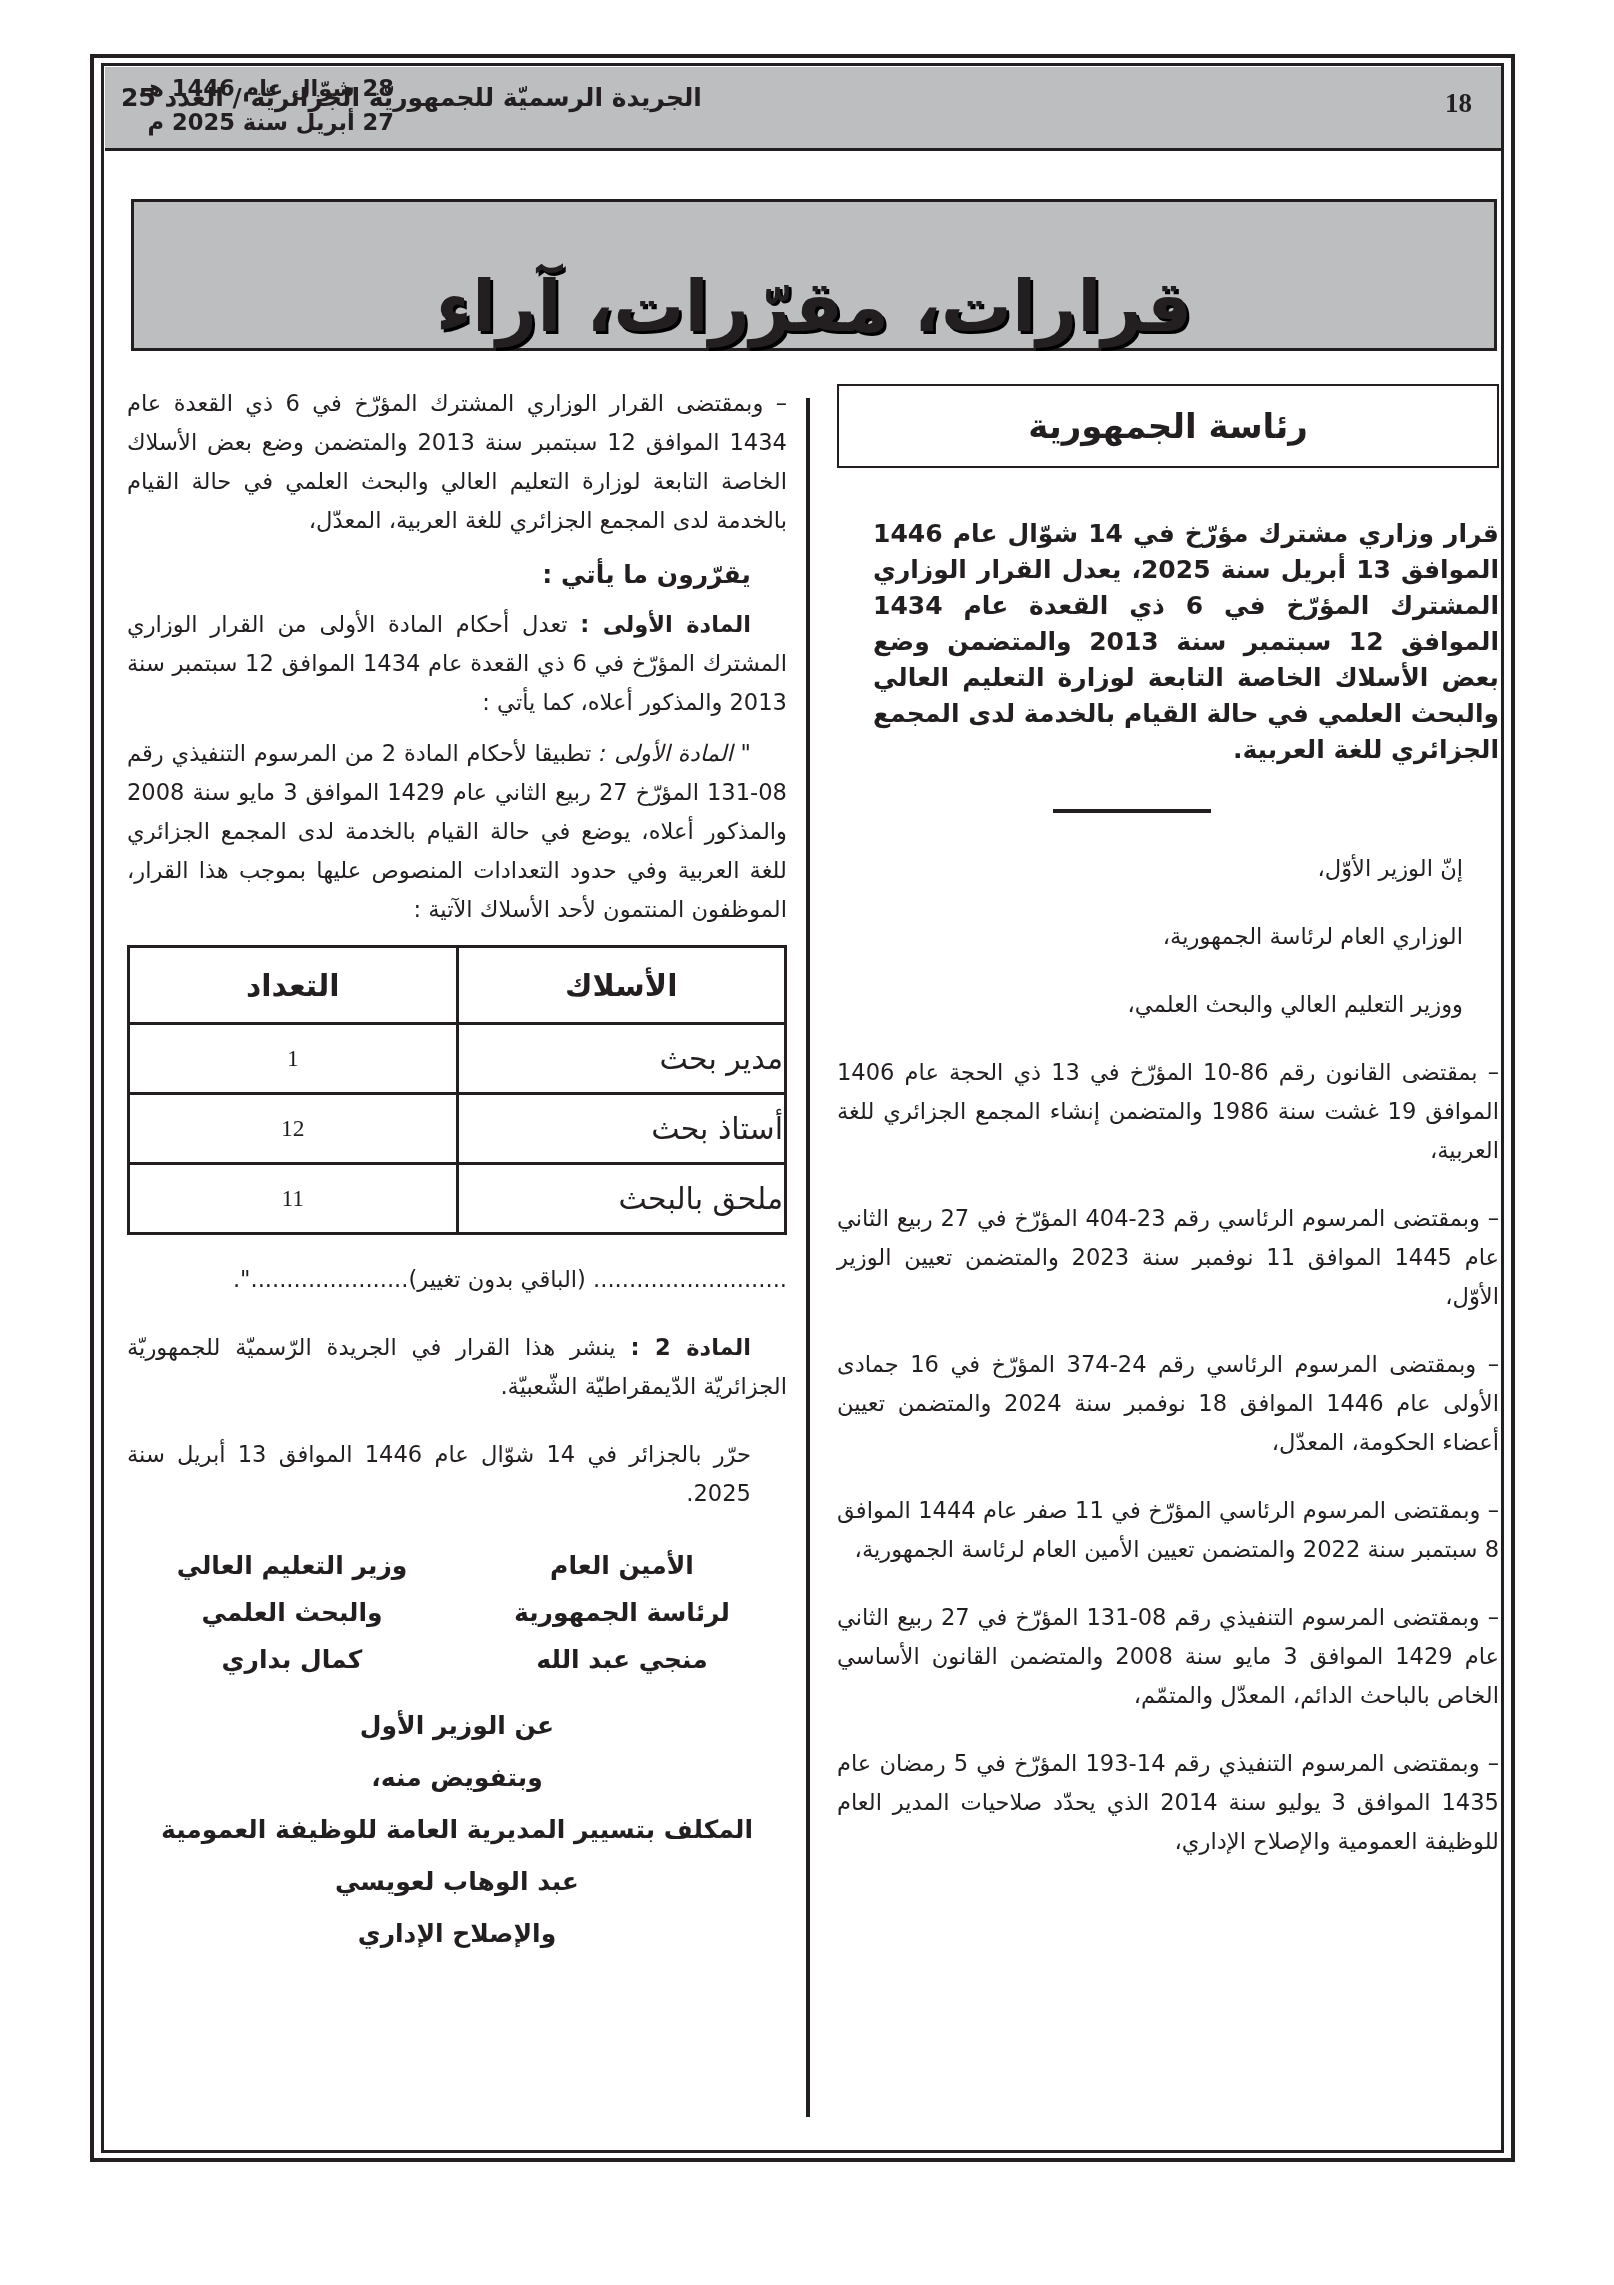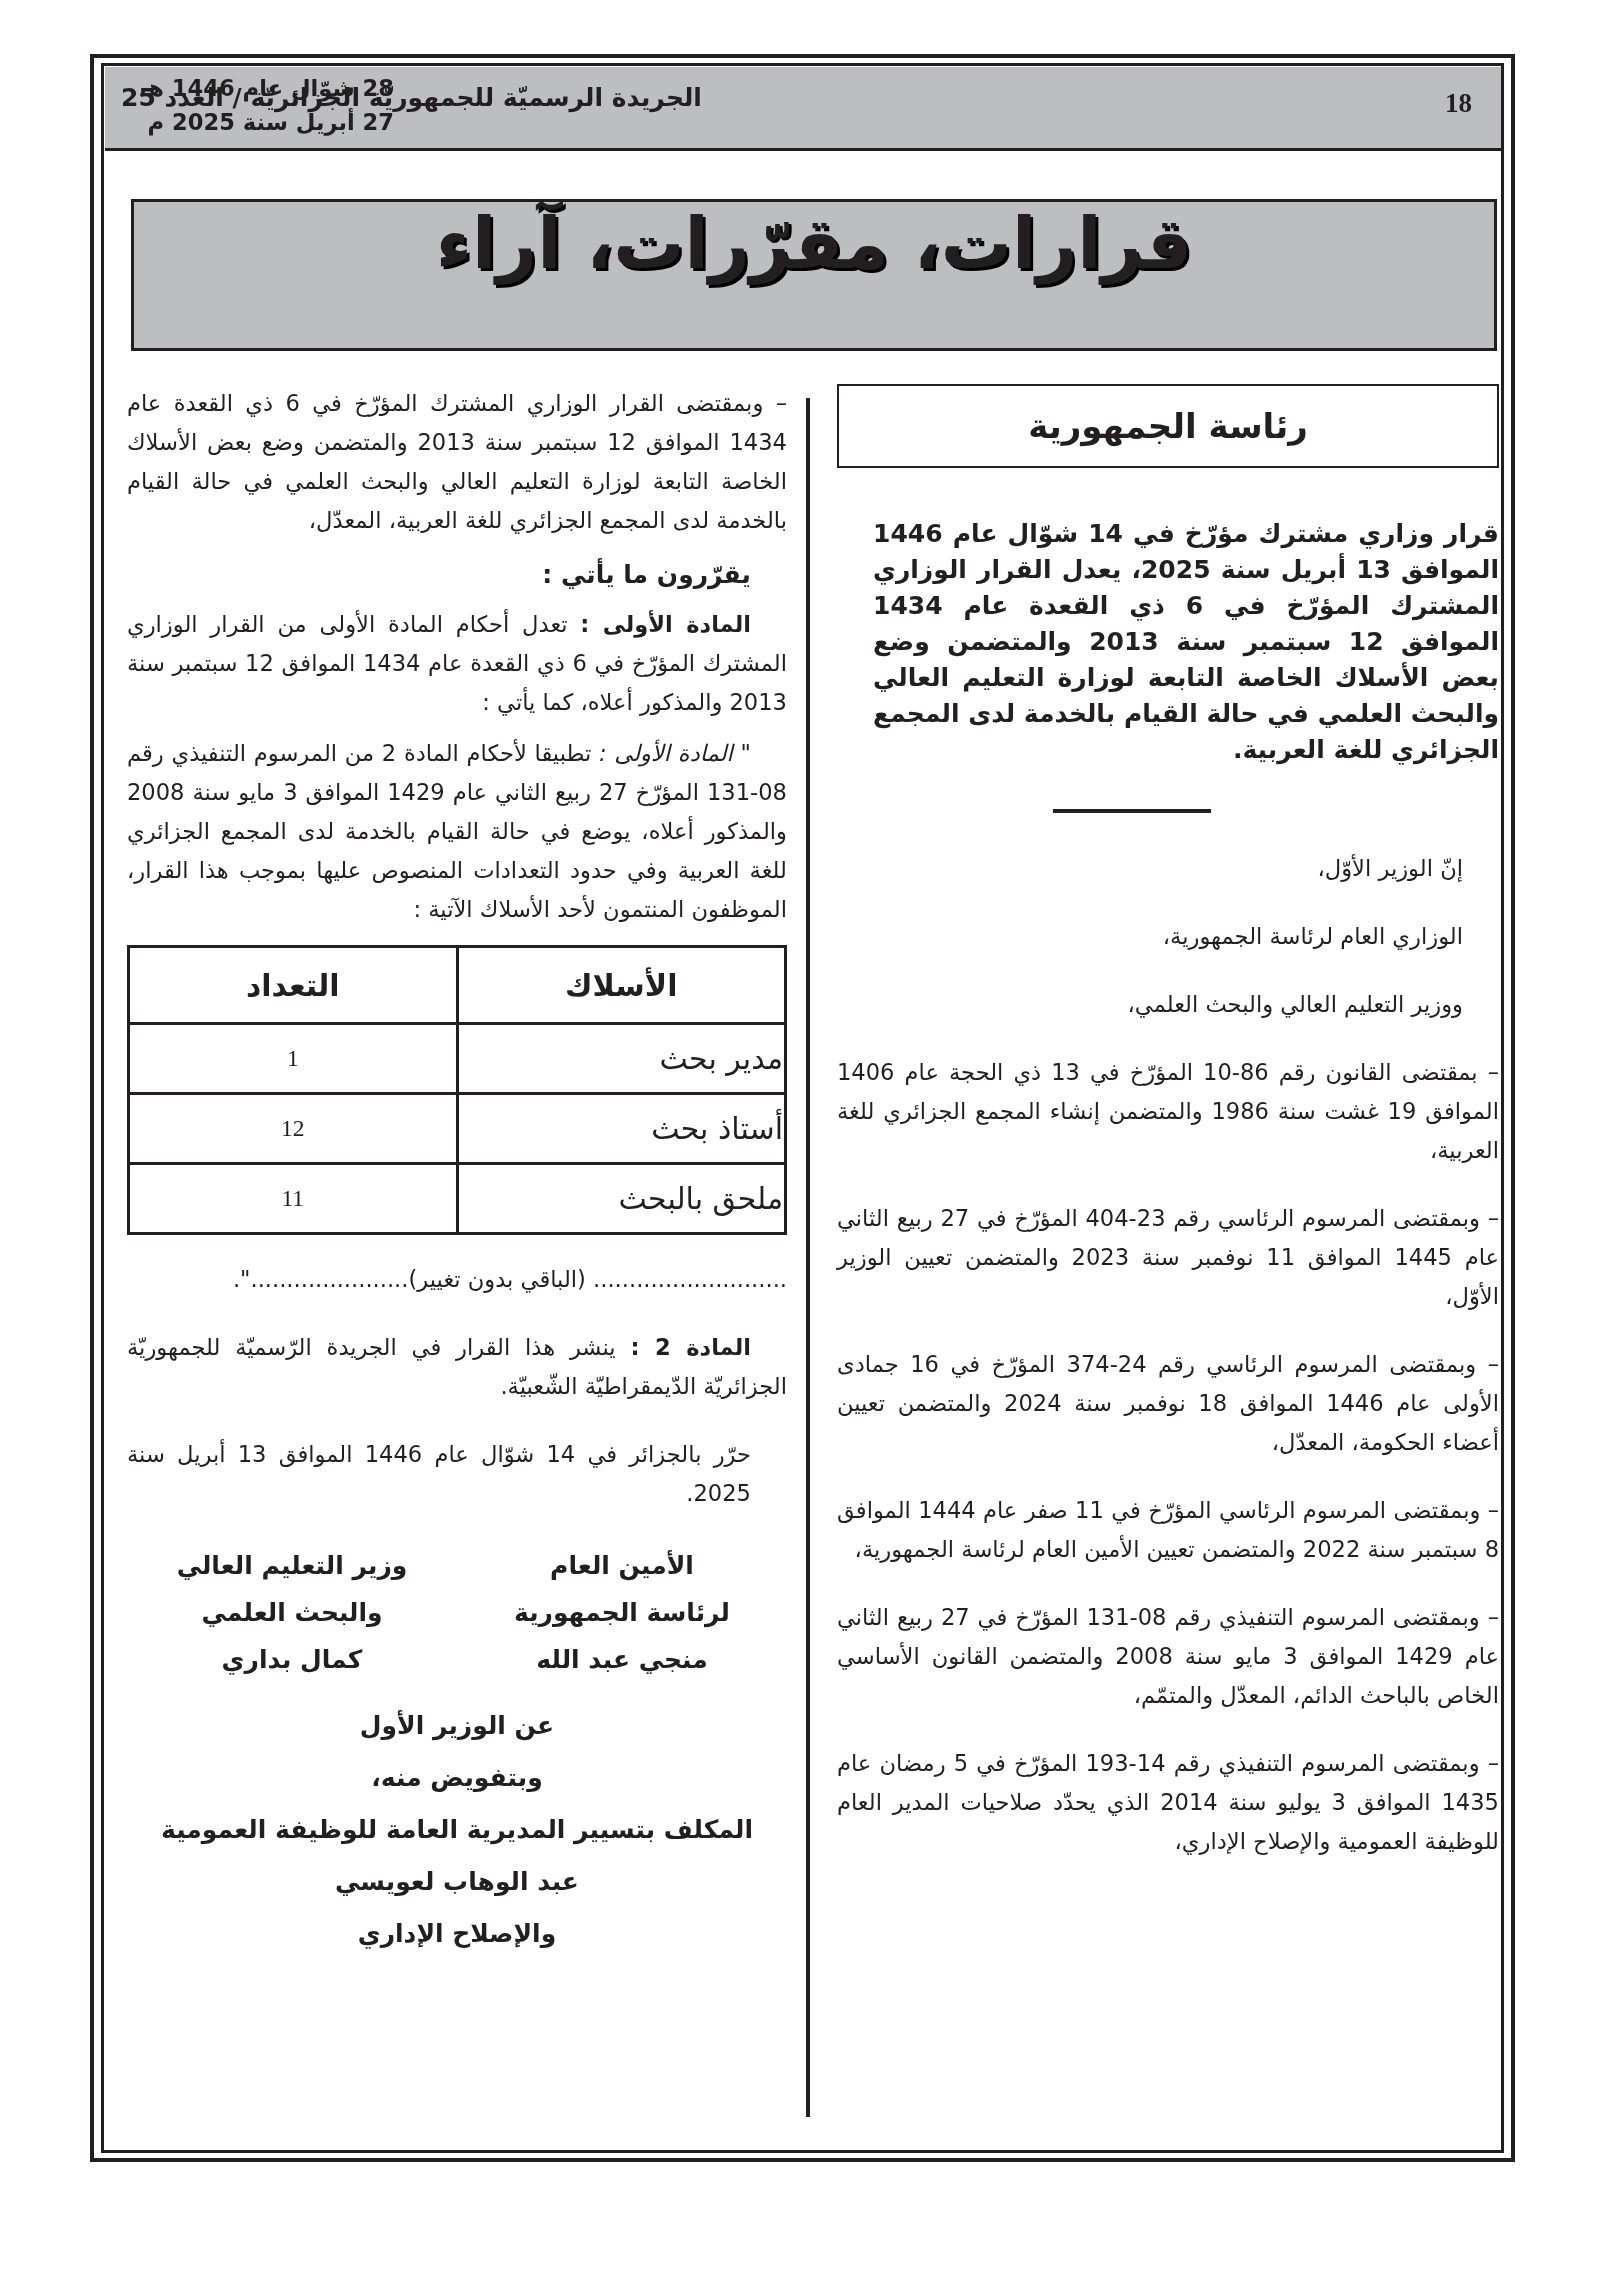--- a/index.html
+++ b/index.html
@@ -13,21 +13,21 @@
                  background:#bcbec0; border-bottom:3.6px solid #231f20; box-sizing:border-box; }
   .hdr-page { position:absolute; right:29px; top:14.5px; font-size:27px; font-weight:bold;
               font-family:"Liberation Serif", serif;margin-top:6px; }
   .hdr-title { position:absolute; left:0; right:0; top:16.3px; text-align:left; font-size:25px;
                font-weight:bold; direction:rtl; padding-left:16px; }
   .hdr-date { position:absolute; left:18px; top:3.6px; direction:rtl; text-align:right;
               font-size:22.6px; font-weight:bold; line-height:34px; width:271px; }
 
   .title-box { position:absolute; left:131px; top:199px; width:1366px; height:152px;
                background:#bcbec0; border:3.6px solid #231f20; box-sizing:border-box;
-               display:flex; align-items:flex-start; justify-content:center; }
+               display:flex; align-items:flex-end; justify-content:center; }
   .title-text { font-size:71px; font-weight:bold; direction:rtl; letter-spacing:1.8px;
                 text-shadow:2.7px 2.7px 0 #000; color:#231f20; }
 
   .col-divider { position:absolute; left:806px; top:398px; width:3.6px; height:1719px; background:#231f20; }
 
   .col { position:absolute; direction:rtl; text-align:justify; font-size:22.6px; line-height:39px; }
   .col-right { left:837px; width:662px; top:384px; }
   .col-left  { left:127px; width:660px; top:384px; }
 
   .section-box { border:2.7px solid #231f20; height:80px; display:flex; align-items:center;

